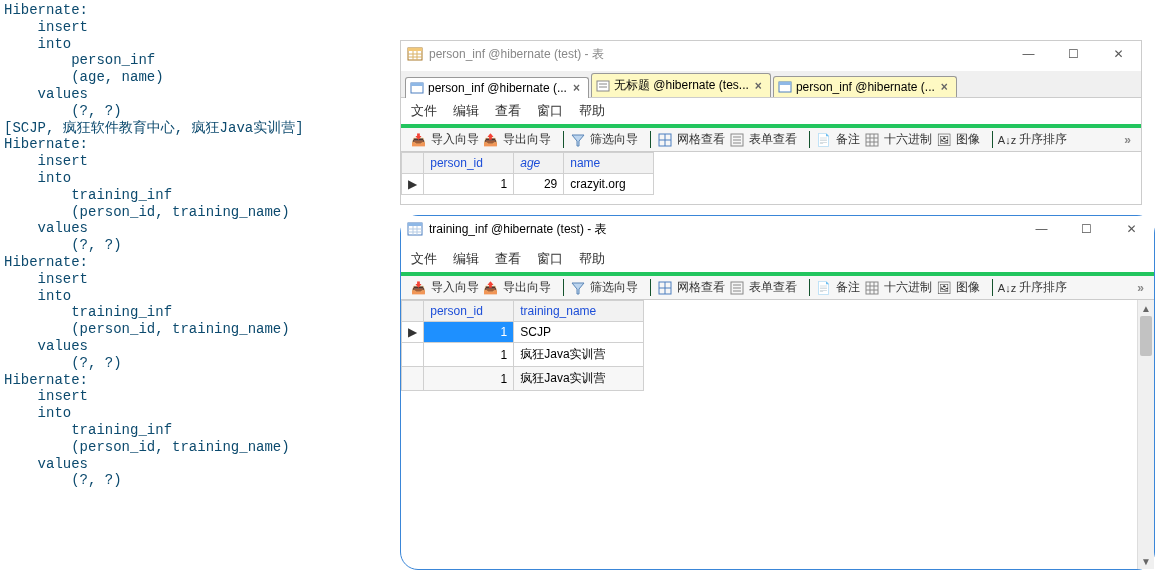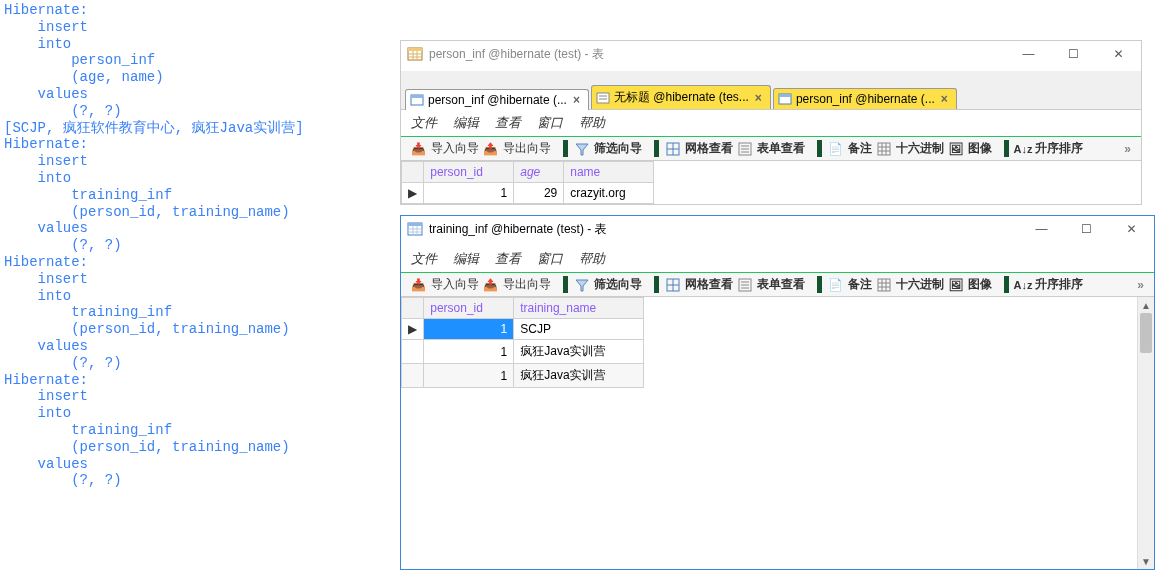--- a/index.html
+++ b/index.html
@@ -13,33 +13,33 @@
     overflow: hidden;
   }
   .sql-log {
     position: absolute;
     left: 0; top: 0;
     width: 400px;
     font-family: Consolas, "Courier New", monospace;
     font-size: 14px;
     line-height: 1.2;
     white-space: pre;
-    color: #3b82f6;
+    color: #0c4a6e;
     padding: 2px 0 0 4px;
   }
 
   .win {
     position: absolute;
     background: #fff;
     border: 1px solid #aaa;
     display: flex;
     flex-direction: column;
   }
   .win.inactive { border-color: #ccc; }
-  .win.active { border-color: #3a86d8; }
+  .win.active { border-color: #3a86d8; border-radius: 18px; }
 
   .titlebar {
     height: 30px;
     display: flex;
     align-items: center;
     justify-content: space-between;
     padding: 0 0 4px 6px;
   }
   .titlebar.inactive { background: #fff; color: #888; }
   .titlebar.active   { background: #fff; color: #000; }
@@ -48,75 +48,74 @@
   .titlebar .title-text { font-size: 12px; }
   .win-ctrls { display: flex; }
   .win-btn {
     width: 45px; height: 28px; display: flex; align-items: center; justify-content: center;
     color: #555;
   }
 
   .tabstrip {
     display: flex;
     gap: 2px;
-    padding: 14px 4px 0 4px;
+    padding: 2px 4px 0 4px;
     background: #f0f0f0;
     border-bottom: 1px solid #ccc;
     align-items: flex-end;
   }
   .tab {
     display: flex; align-items: center; gap: 4px;
     padding: 3px 6px 3px 4px;
     border: 1px solid #999;
     border-bottom: none;
-    background: #fde047;
+    background: #fef9c3;
     font-size: 12px;
     max-width: 200px;
     border-radius: 3px 3px 0 0;
   }
   .tab-active { background: #fff; position: relative; top: 1px; }
   .tab .tabclose { color: #666; font-weight: bold; padding: 0 2px; }
 
   .menubar {
     display: flex;
     gap: 16px;
     padding: 4px 10px;
     font-size: 13px;
     color: #333;
-    border-bottom: 1px solid #22c55e;
-    font-style: italic;
+    border-bottom: 4px solid #22c55e;
   }
   .toolbar {
     display: flex;
     align-items: center;
     gap: 6px;
     padding: 3px 4px;
     border-bottom: 1px solid #ccc;
     background: #f6f6f6;
   }
   .tgroup { display: flex; align-items: center; gap: 4px; padding: 0 6px; }
-  .tgroup + .tgroup { border-left: 5px solid #14532d; font-weight: bold; }
+  .tgroup + .tgroup { border-left: 1px solid #14532d; }
   .tb-item { display: flex; align-items: center; gap: 4px; color: #333; }
   .tb-icon { width: 16px; height: 16px; display:inline-flex; align-items:center; justify-content:center; }
   .tb-chevron { margin-left: auto; color:#888; padding:0 6px; font-weight:bold; }
 
   .grid-wrap { flex: 1; overflow: hidden; position: relative; }
   .grid {
     border-collapse: collapse;
     font-size: 12px;
   }
   .grid th, .grid td {
     border: 1px solid #d0d0d0;
     padding: 3px 6px;
     text-align: left;
   }
   .grid th {
     background: #f2f2f2;
     font-weight: normal;
-    color: #8b5cf6;
+    color: #1d4ed8;
   }
   .grid .num { text-align: right; }
   .rowptr {
     width: 18px; min-width:18px;
     text-align: center;
     font-family: Arial;
     color: #333;
   }
   .sel-cell { background: #1e90ff; color: #fff; }
   .even-row td { background: #f7f7f7; }

